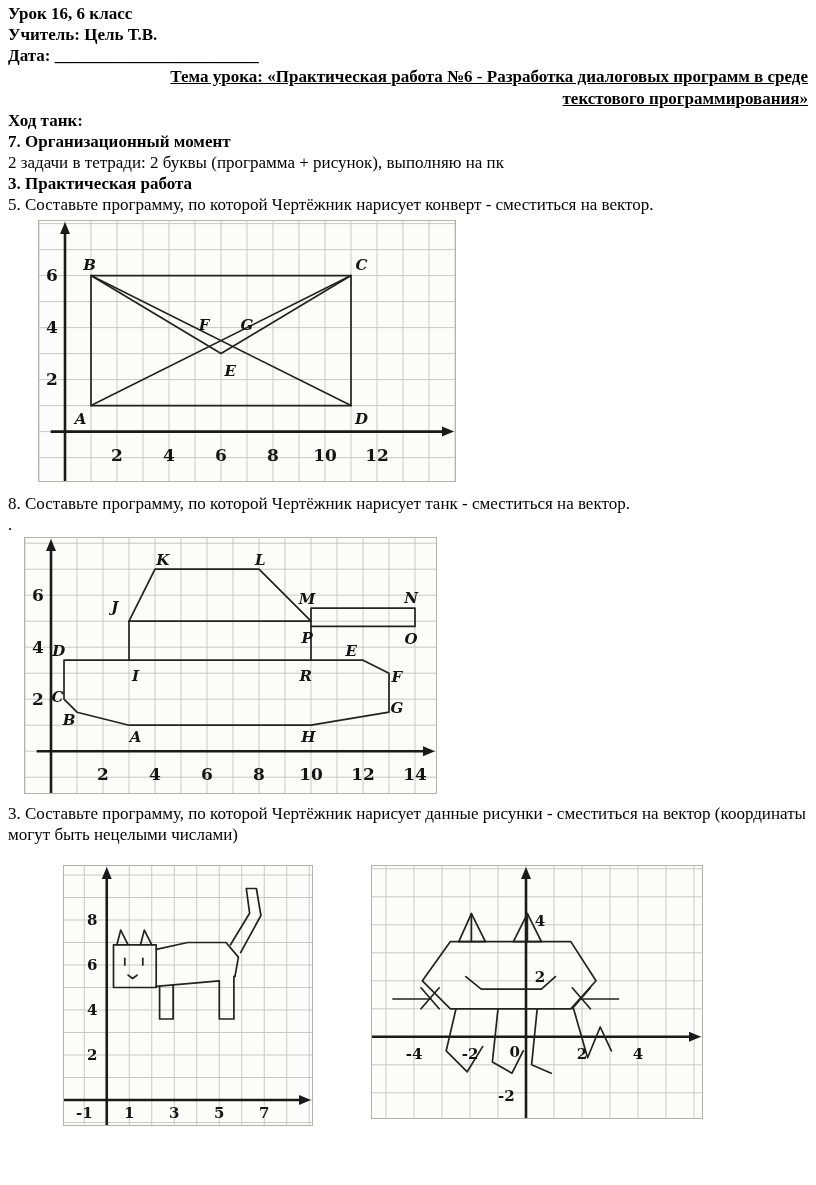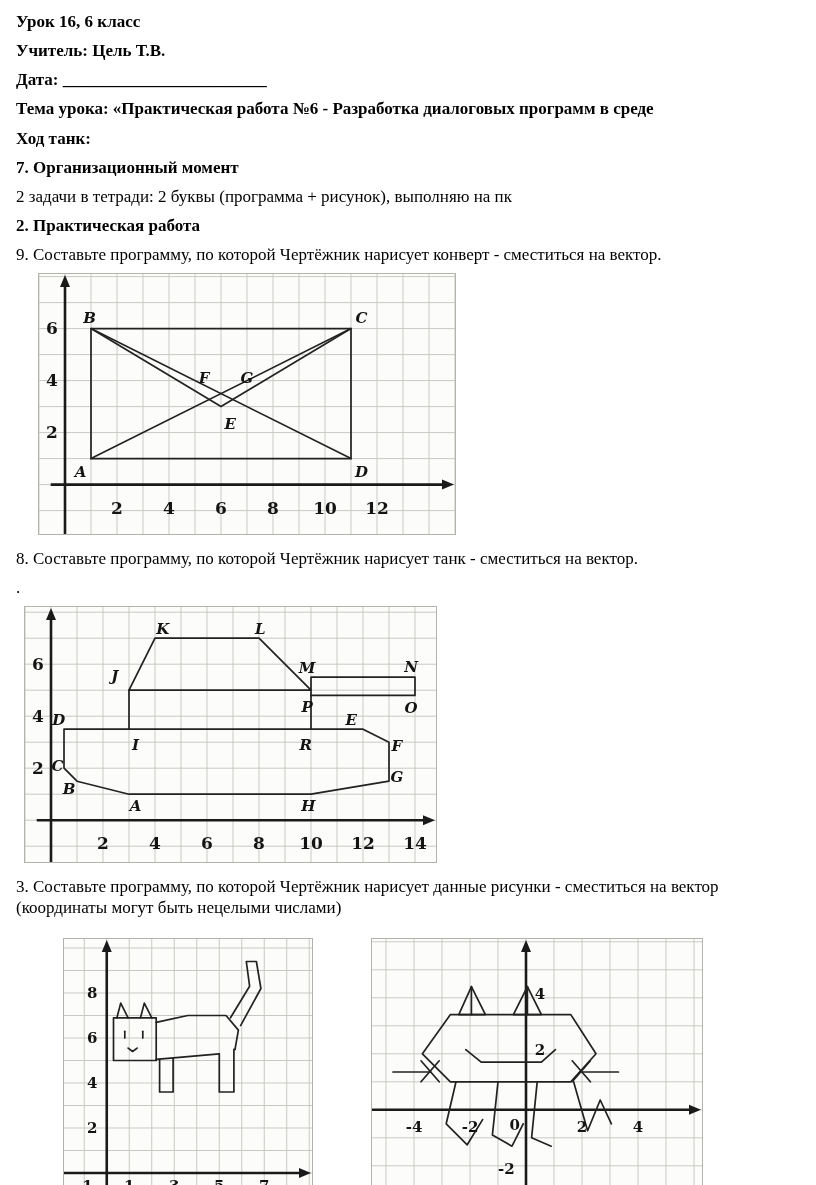--- a/index.html
+++ b/index.html
@@ -2,46 +2,46 @@
 <html><head>
 <meta charset="utf-8">
 <style>
   html,body{margin:0;padding:0;}
   body{
     width:816px;height:1185px;overflow:hidden;
     background:#ffffff;color:#000;
     font-family:"Liberation Serif",serif;font-size:17px;
   }
   .doc{padding:3px 8px 0 8px;}
-  p{margin:8px;line-height:21px;}
+  p{margin:0;line-height:21px;}
   .b{font-weight:bold;}
-  .center{text-align:left;font-weight:bold;line-height:22px;}
+  .center{text-align:right;font-weight:bold;line-height:22px;text-decoration:underline;}
   .figbox{display:inline-block;border:1px solid #b3b3ae;background:#fcfcfa;}
   .figbox svg{display:block;}
   .fig1wrap{margin:5px 0 6px 30px;}
   .fig2wrap{margin:2px 0 4px 16px;}
   .figrow{display:flex;gap:58px;margin:20px 0 0 55px;align-items:flex-start;}
 </style>
 </head>
 <body>
 
 <div class="doc">
   <p class="b">Урок 16, 6 класс</p>
   <p class="b">Учитель: Цель Т.В.</p>
   <p class="b"><span>Дата:</span> <span>________________________</span></p>
 
-  <p class="center"><span>Тема урока: «Практическая работа №6 - Разработка диалоговых программ в среде</span><br></p>
+  <p class="center"><span>Тема урока: «Практическая работа №6 - Разработка диалоговых программ в среде</span><br><span>текстового программирования»</span></p>
 
 
   <p class="b">Ход танк:</p>
   <p class="b">7. Организационный момент</p>
   <p>2 задачи в тетради: 2 буквы (программа + рисунок), выполняю на пк</p>
-  <p class="b">2. Практическая работа</p>
-
-  <p>9. Составьте программу, по которой Чертёжник нарисует конверт - сместиться на вектор.</p>
+  <p class="b">3. Практическая работа</p>
+
+  <p>5. Составьте программу, по которой Чертёжник нарисует конверт - сместиться на вектор.</p>
   <div class="fig1wrap">
     <div class="figbox">
       <svg width="416" height="260" viewBox="0 0 416 260">
           <line x1="0" y1="0" x2="0" y2="260" stroke="#c9c9c3" stroke-width="1"></line>
           <line x1="26" y1="0" x2="26" y2="260" stroke="#c9c9c3" stroke-width="1"></line>
           <line x1="52" y1="0" x2="52" y2="260" stroke="#c9c9c3" stroke-width="1"></line>
           <line x1="78" y1="0" x2="78" y2="260" stroke="#c9c9c3" stroke-width="1"></line>
           <line x1="104" y1="0" x2="104" y2="260" stroke="#c9c9c3" stroke-width="1"></line>
           <line x1="130" y1="0" x2="130" y2="260" stroke="#c9c9c3" stroke-width="1"></line>
           <line x1="156" y1="0" x2="156" y2="260" stroke="#c9c9c3" stroke-width="1"></line>

